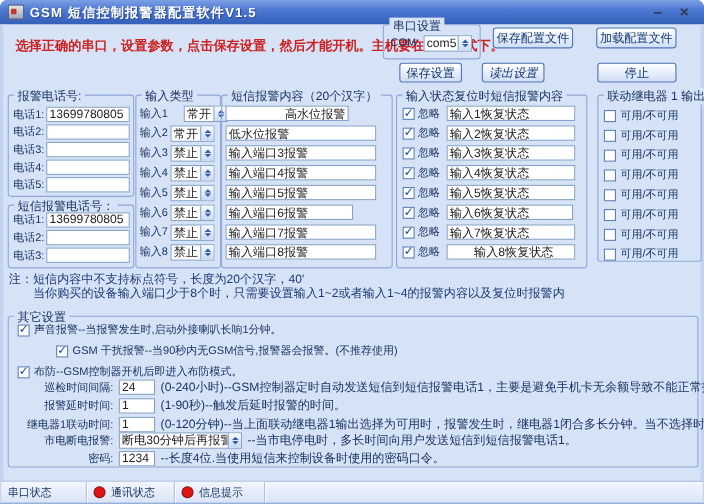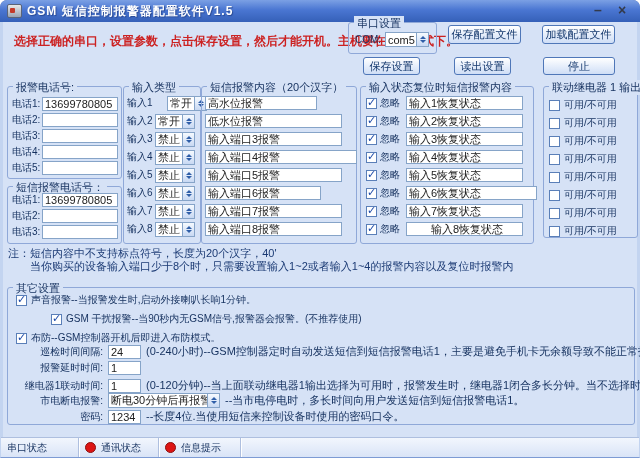--- a/index.html
+++ b/index.html
@@ -80,21 +80,21 @@
       <span class="spin">
           <span class="tri-u"></span>
           <span class="tri-d"></span>
         </span>
     </div>
   </div>
 
   <div class="btn" style="left:542px;top:25px;width:71px;height:17px;">加载配置文件</div>
   <div class="btn" style="left:448px;top:25px;width:71px;height:17px;">保存配置文件</div>
   <div class="btn" style="left:363px;top:57px;width:55px;height:16px;">保存设置</div>
-  <div class="btn" style="left:454px;top:57px;width:55px;height:16px;">读出设置</div>
+  <div class="btn" style="left:438px;top:57px;width:55px;height:16px;font-style:italic;">读出设置</div>
   <div class="btn" style="left:543px;top:57px;width:70px;height:16px;">停止</div>
 
   <div class="group" style="left:7px;top:86px;width:113px;height:91px;">
     <span class="legend">报警电话号:</span>
   </div>
   <div class="abs" style="left:12px;top:97px;width:108px;height:80px;">
     <div class="prow p0">
         <span class="lbl" style="width:30px;">电话1:</span>
         <input class="txt" style="width: 76px;" value="13699780805">
       </div>
@@ -218,30 +218,30 @@
           </span>
         </div>
       </div>
   </div>
 
   <div class="group" style="left:201px;top:86px;width:154px;height:156px;">
     <span class="legend">短信报警内容（20个汉字）</span>
   </div>
   <div class="rows8" style="left:205px;top:96px;">
     <div class="row r0">
-        <input class="txt" style="width: 112px;" value="高水位报警">
+        <input class="txt" style="width: 112px; text-align: right;" value="高水位报警">
       </div>
     <div class="row r1">
         <input class="txt" style="width: 137px;" value="低水位报警">
       </div>
     <div class="row r2">
         <input class="txt" style="width: 137px;" value="输入端口3报警">
       </div>
     <div class="row r3">
-        <input class="txt" style="width: 152px;" value="输入端口4报警">
+        <input class="txt" style="width: 137px;" value="输入端口4报警">
       </div>
     <div class="row r4">
         <input class="txt" style="width: 137px;" value="输入端口5报警">
       </div>
     <div class="row r5">
         <input class="txt" style="width: 116px;" value="输入端口6报警">
       </div>
     <div class="row r6">
         <input class="txt" style="width: 137px;" value="输入端口7报警">
       </div>
@@ -275,21 +275,21 @@
         <input class="txt" style="width: 117px;" value="输入4恢复状态">
       </div>
     <div class="row r4">
         <span class="cb checked"></span>
         <span class="lbl" style="margin:0 6px 0 3px;">忽略</span>
         <input class="txt" style="width: 117px;" value="输入5恢复状态">
       </div>
     <div class="row r5">
         <span class="cb checked"></span>
         <span class="lbl" style="margin:0 6px 0 3px;">忽略</span>
-        <input class="txt" style="width: 131px;" value="输入6恢复状态">
+        <input class="txt" style="width: 115px;" value="输入6恢复状态">
       </div>
     <div class="row r6">
         <span class="cb checked"></span>
         <span class="lbl" style="margin:0 6px 0 3px;">忽略</span>
         <input class="txt" style="width: 117px;" value="输入7恢复状态">
       </div>
     <div class="row r7">
         <span class="cb checked"></span>
         <span class="lbl" style="margin:0 6px 0 3px;">忽略</span>
         <input class="txt" style="width: 117px; padding-left: 24px;" value="输入8恢复状态">
@@ -354,20 +354,21 @@
       </div>
 
     <div class="frow" style="left:0px;top:56px;">
       <span class="lbl flabel">巡检时间间隔:</span>
       <input class="txt" style="width: 33px;" value="24">
       <span class="fdesc">(0-240小时)--GSM控制器定时自动发送短信到短信报警电话1，主要是避免手机卡无余额导致不能正常报警。</span>
     </div>
     <div class="frow" style="left:0px;top:73px;">
       <span class="lbl flabel">报警延时时间:</span>
       <input class="txt" style="width: 33px;" value="1">
+      <span class="fdesc">(1-90秒)--触发后延时报警的时间。</span>
     </div>
     <div class="frow" style="left:0px;top:90px;">
       <span class="lbl flabel">继电器1联动时间:</span>
       <input class="txt" style="width: 33px;" value="1">
       <span class="fdesc">(0-120分钟)--当上面联动继电器1输出选择为可用时，报警发生时，继电器1闭合多长分钟。当不选择时，此项功能无效。</span>
     </div>
     <div class="frow" style="left:0px;top:105px;">
       <span class="lbl flabel">市电断电报警:</span>
       <div class="combo" style="position:relative;width:112px;height:15px;">
         <span class="val">断电30分钟后再报警</span>

